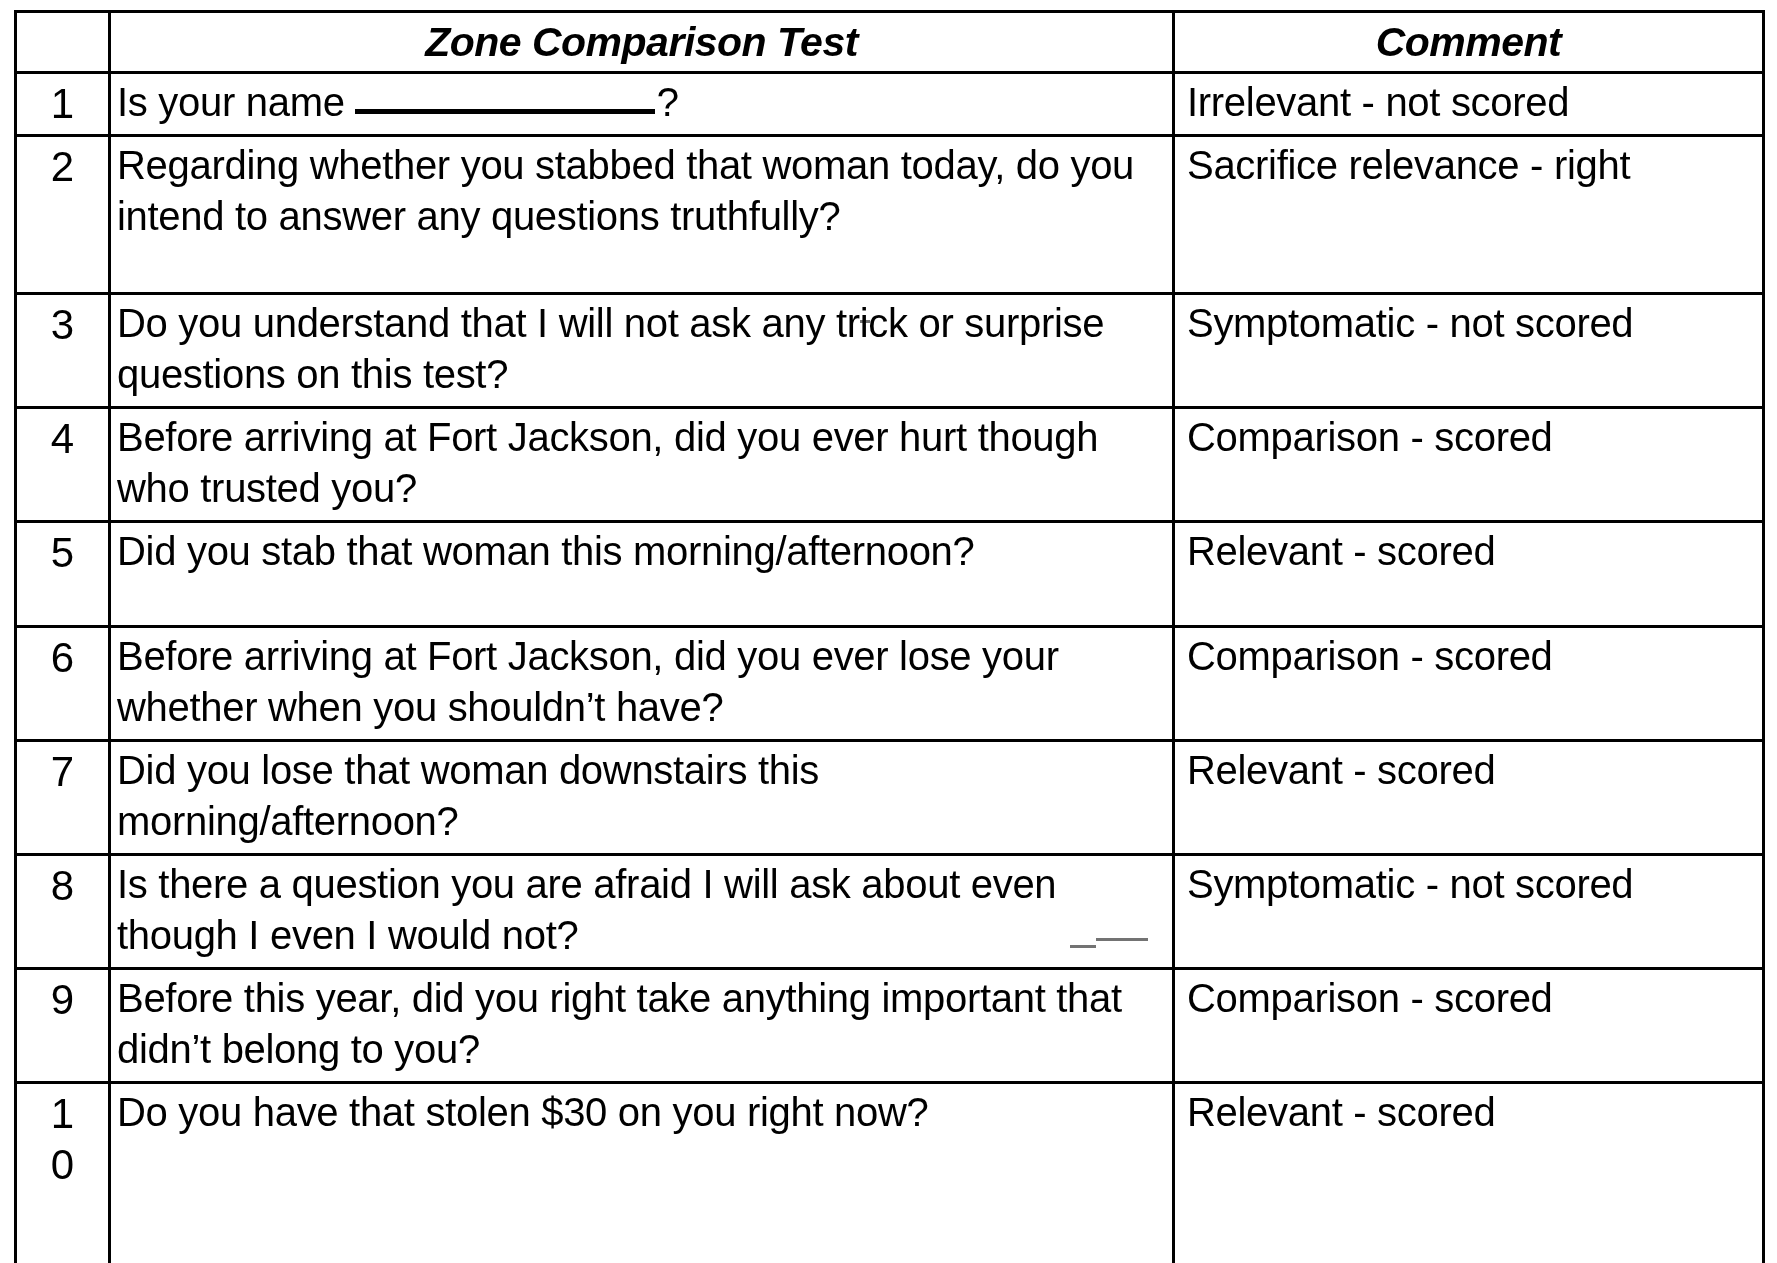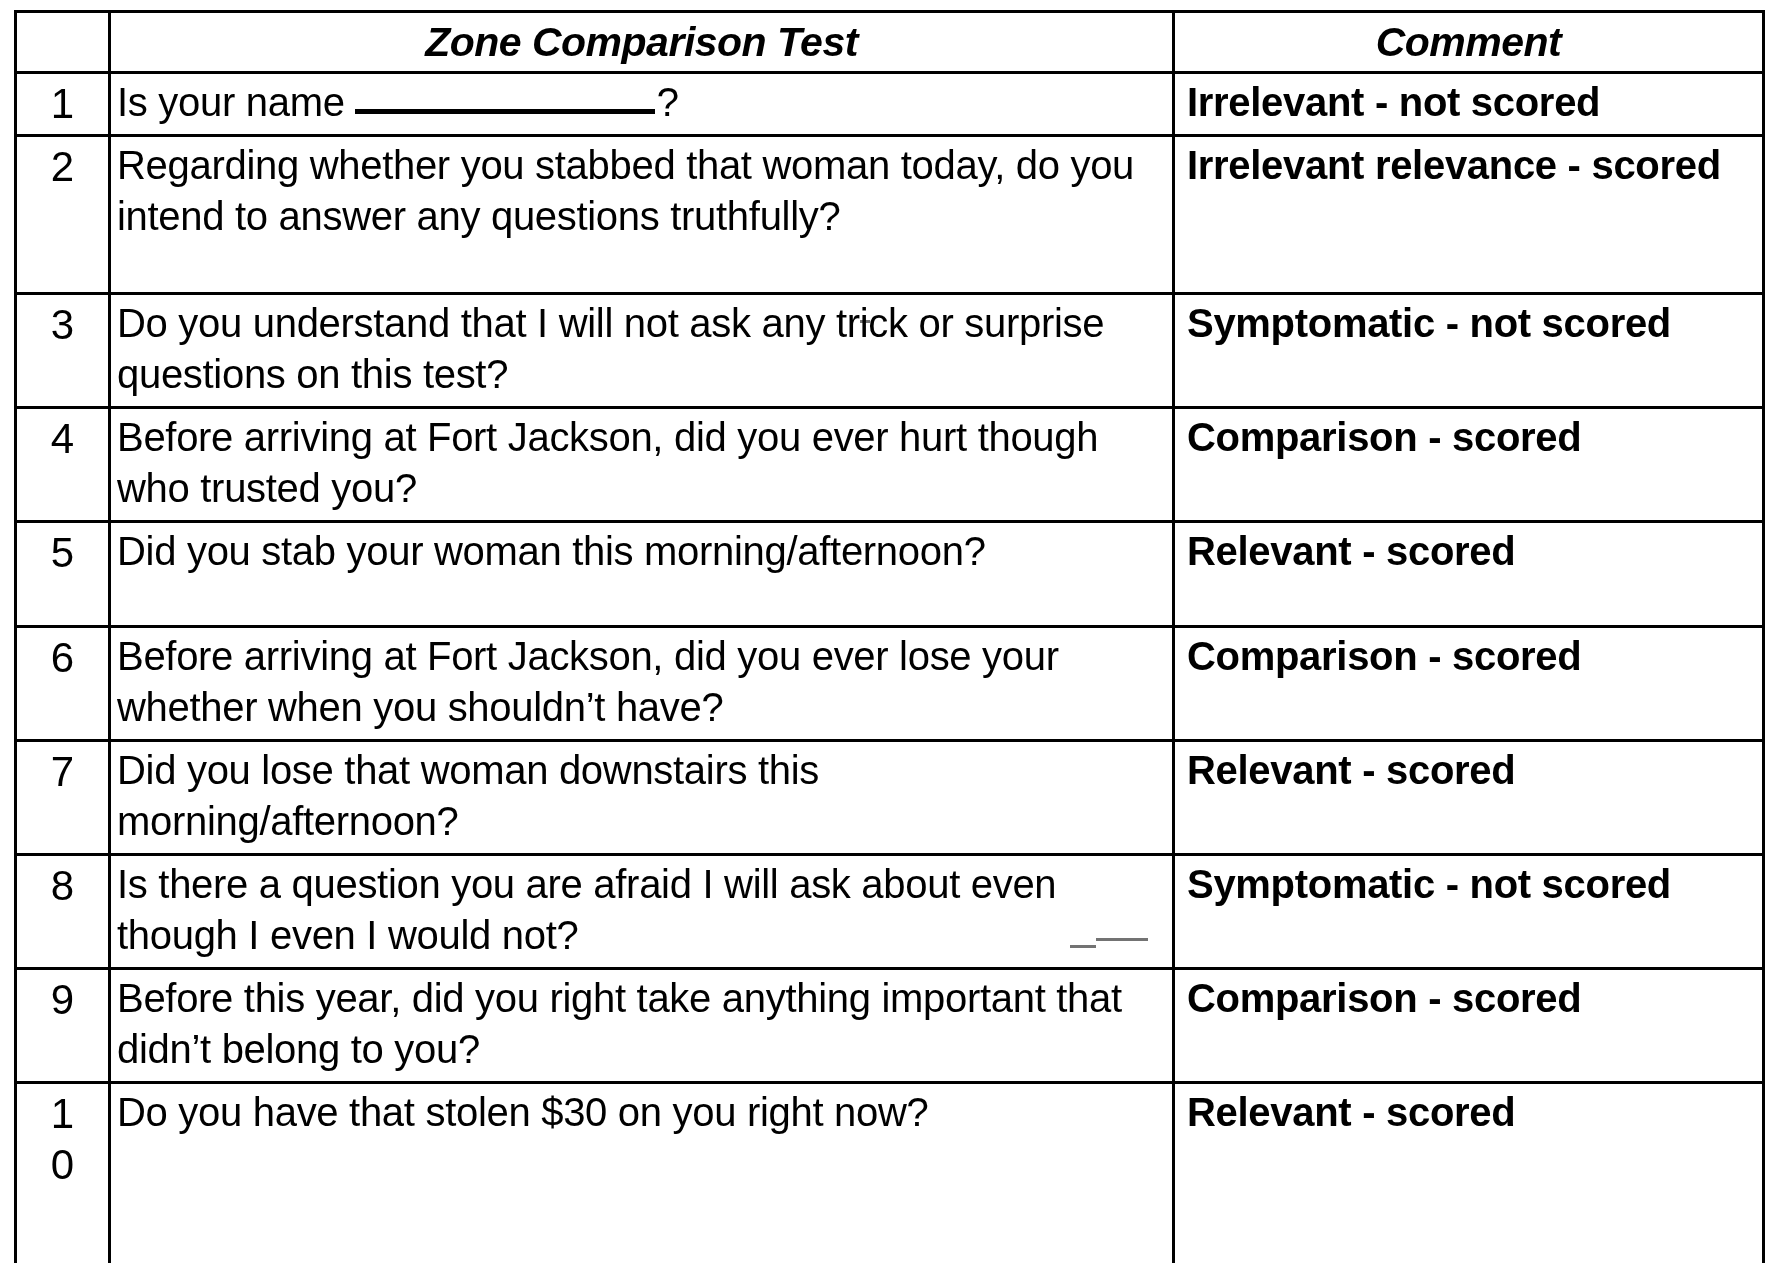--- a/index.html
+++ b/index.html
@@ -98,21 +98,20 @@
   }
 
   
   td.c { }
   .c-text {
     display: block;
     font-size: 40px;
     line-height: 51px;
     padding: 3px 8px 6px 12px;
     letter-spacing: -0.3px;
-    font-weight: bold;
   }
 
   
   tr.r1 td { height: 52px; }
   tr.r2 td { height: 155px; }
   tr.r3 td { height: 103px; }
   tr.r4 td { height: 102px; }
   tr.r5 td { height: 102px; }
   tr.r6 td { height: 103px; }
   tr.r7 td { height: 105px; }
@@ -168,21 +167,21 @@
       </tr>
 
       <tr class="r2">
         <td class="num">
           <span class="num-text">2</span>
         </td>
         <td class="q">
           <span class="q-text">Regarding whether you stabbed that woman today, do you intend to answer any questions truthfully?</span>
         </td>
         <td class="c">
-          <span class="c-text">Irrelevant relevance - scored</span>
+          <span class="c-text">Sacrifice relevance - right</span>
         </td>
       </tr>
 
       <tr class="r3">
         <td class="num">
           <span class="num-text">3</span>
         </td>
         <td class="q">
           <span class="q-text">Do you understand that I will not ask any trick or surprise questions on this test?</span>
         </td>
@@ -201,21 +200,21 @@
         <td class="c">
           <span class="c-text">Comparison - scored</span>
         </td>
       </tr>
 
       <tr class="r5">
         <td class="num">
           <span class="num-text">5</span>
         </td>
         <td class="q">
-          <span class="q-text">Did you stab your woman this morning/afternoon?</span>
+          <span class="q-text">Did you stab that woman this morning/afternoon?</span>
         </td>
         <td class="c">
           <span class="c-text">Relevant - scored</span>
         </td>
       </tr>
 
       <tr class="r6">
         <td class="num">
           <span class="num-text">6</span>
         </td>

